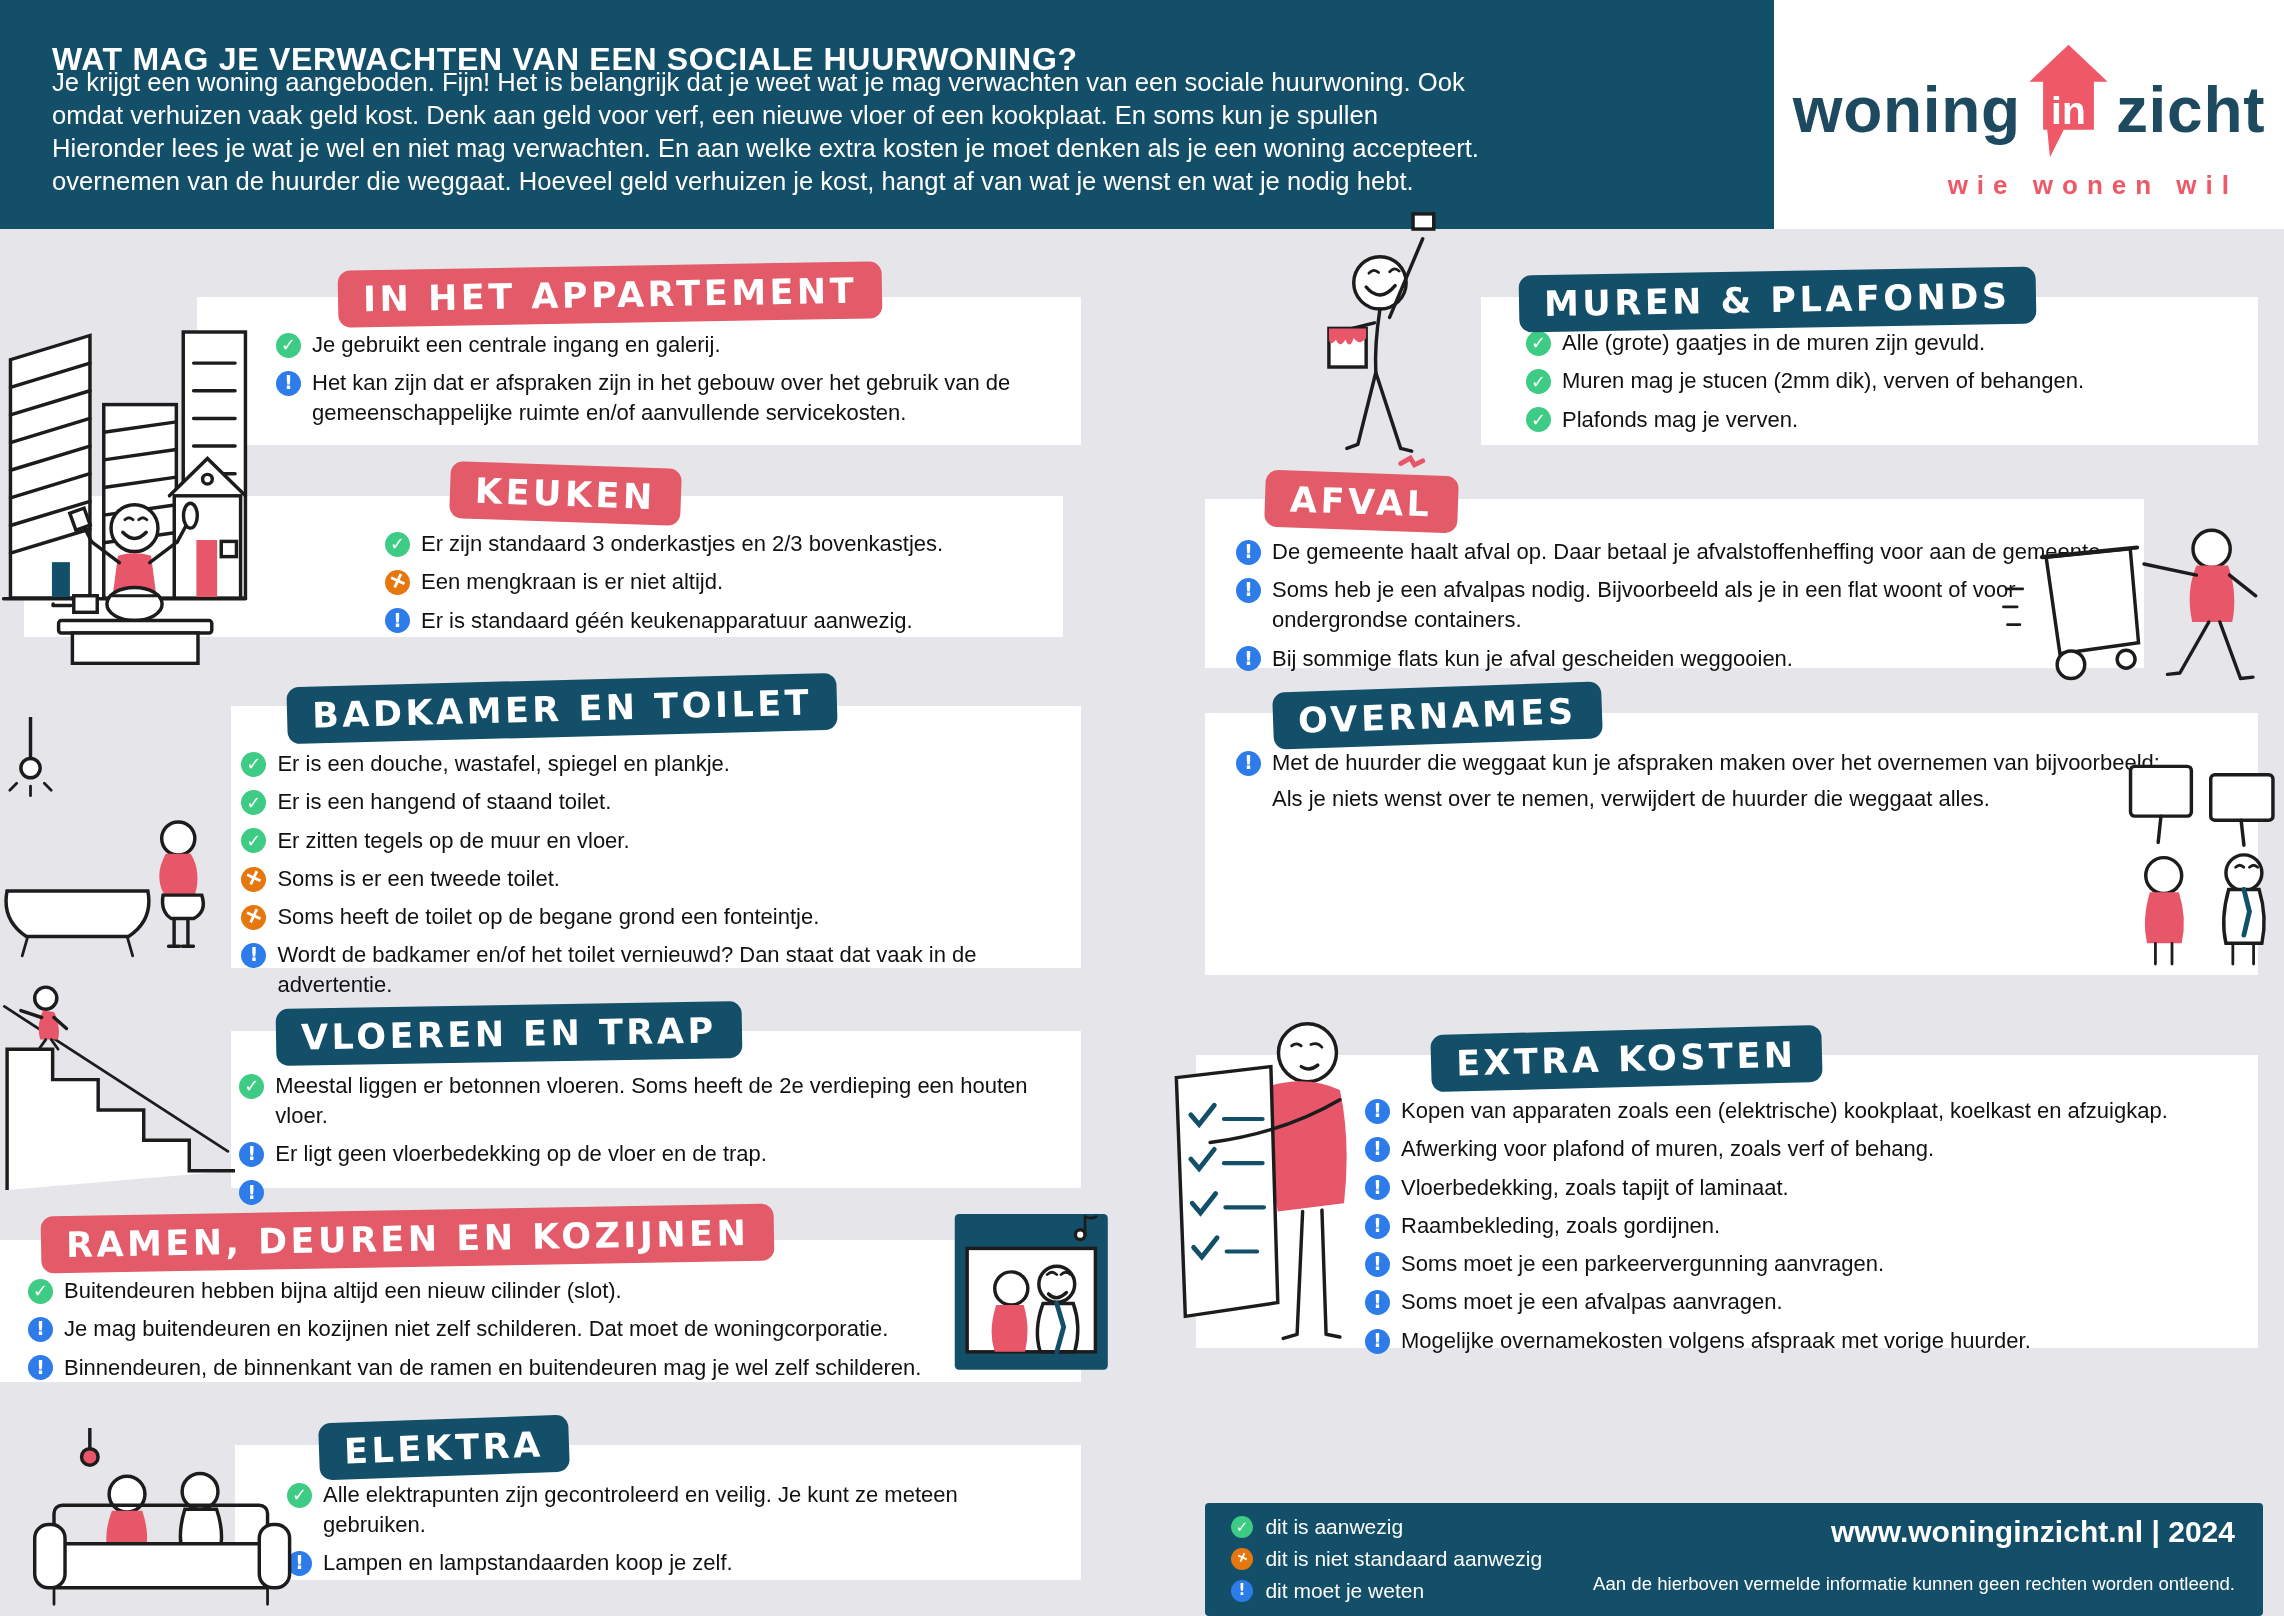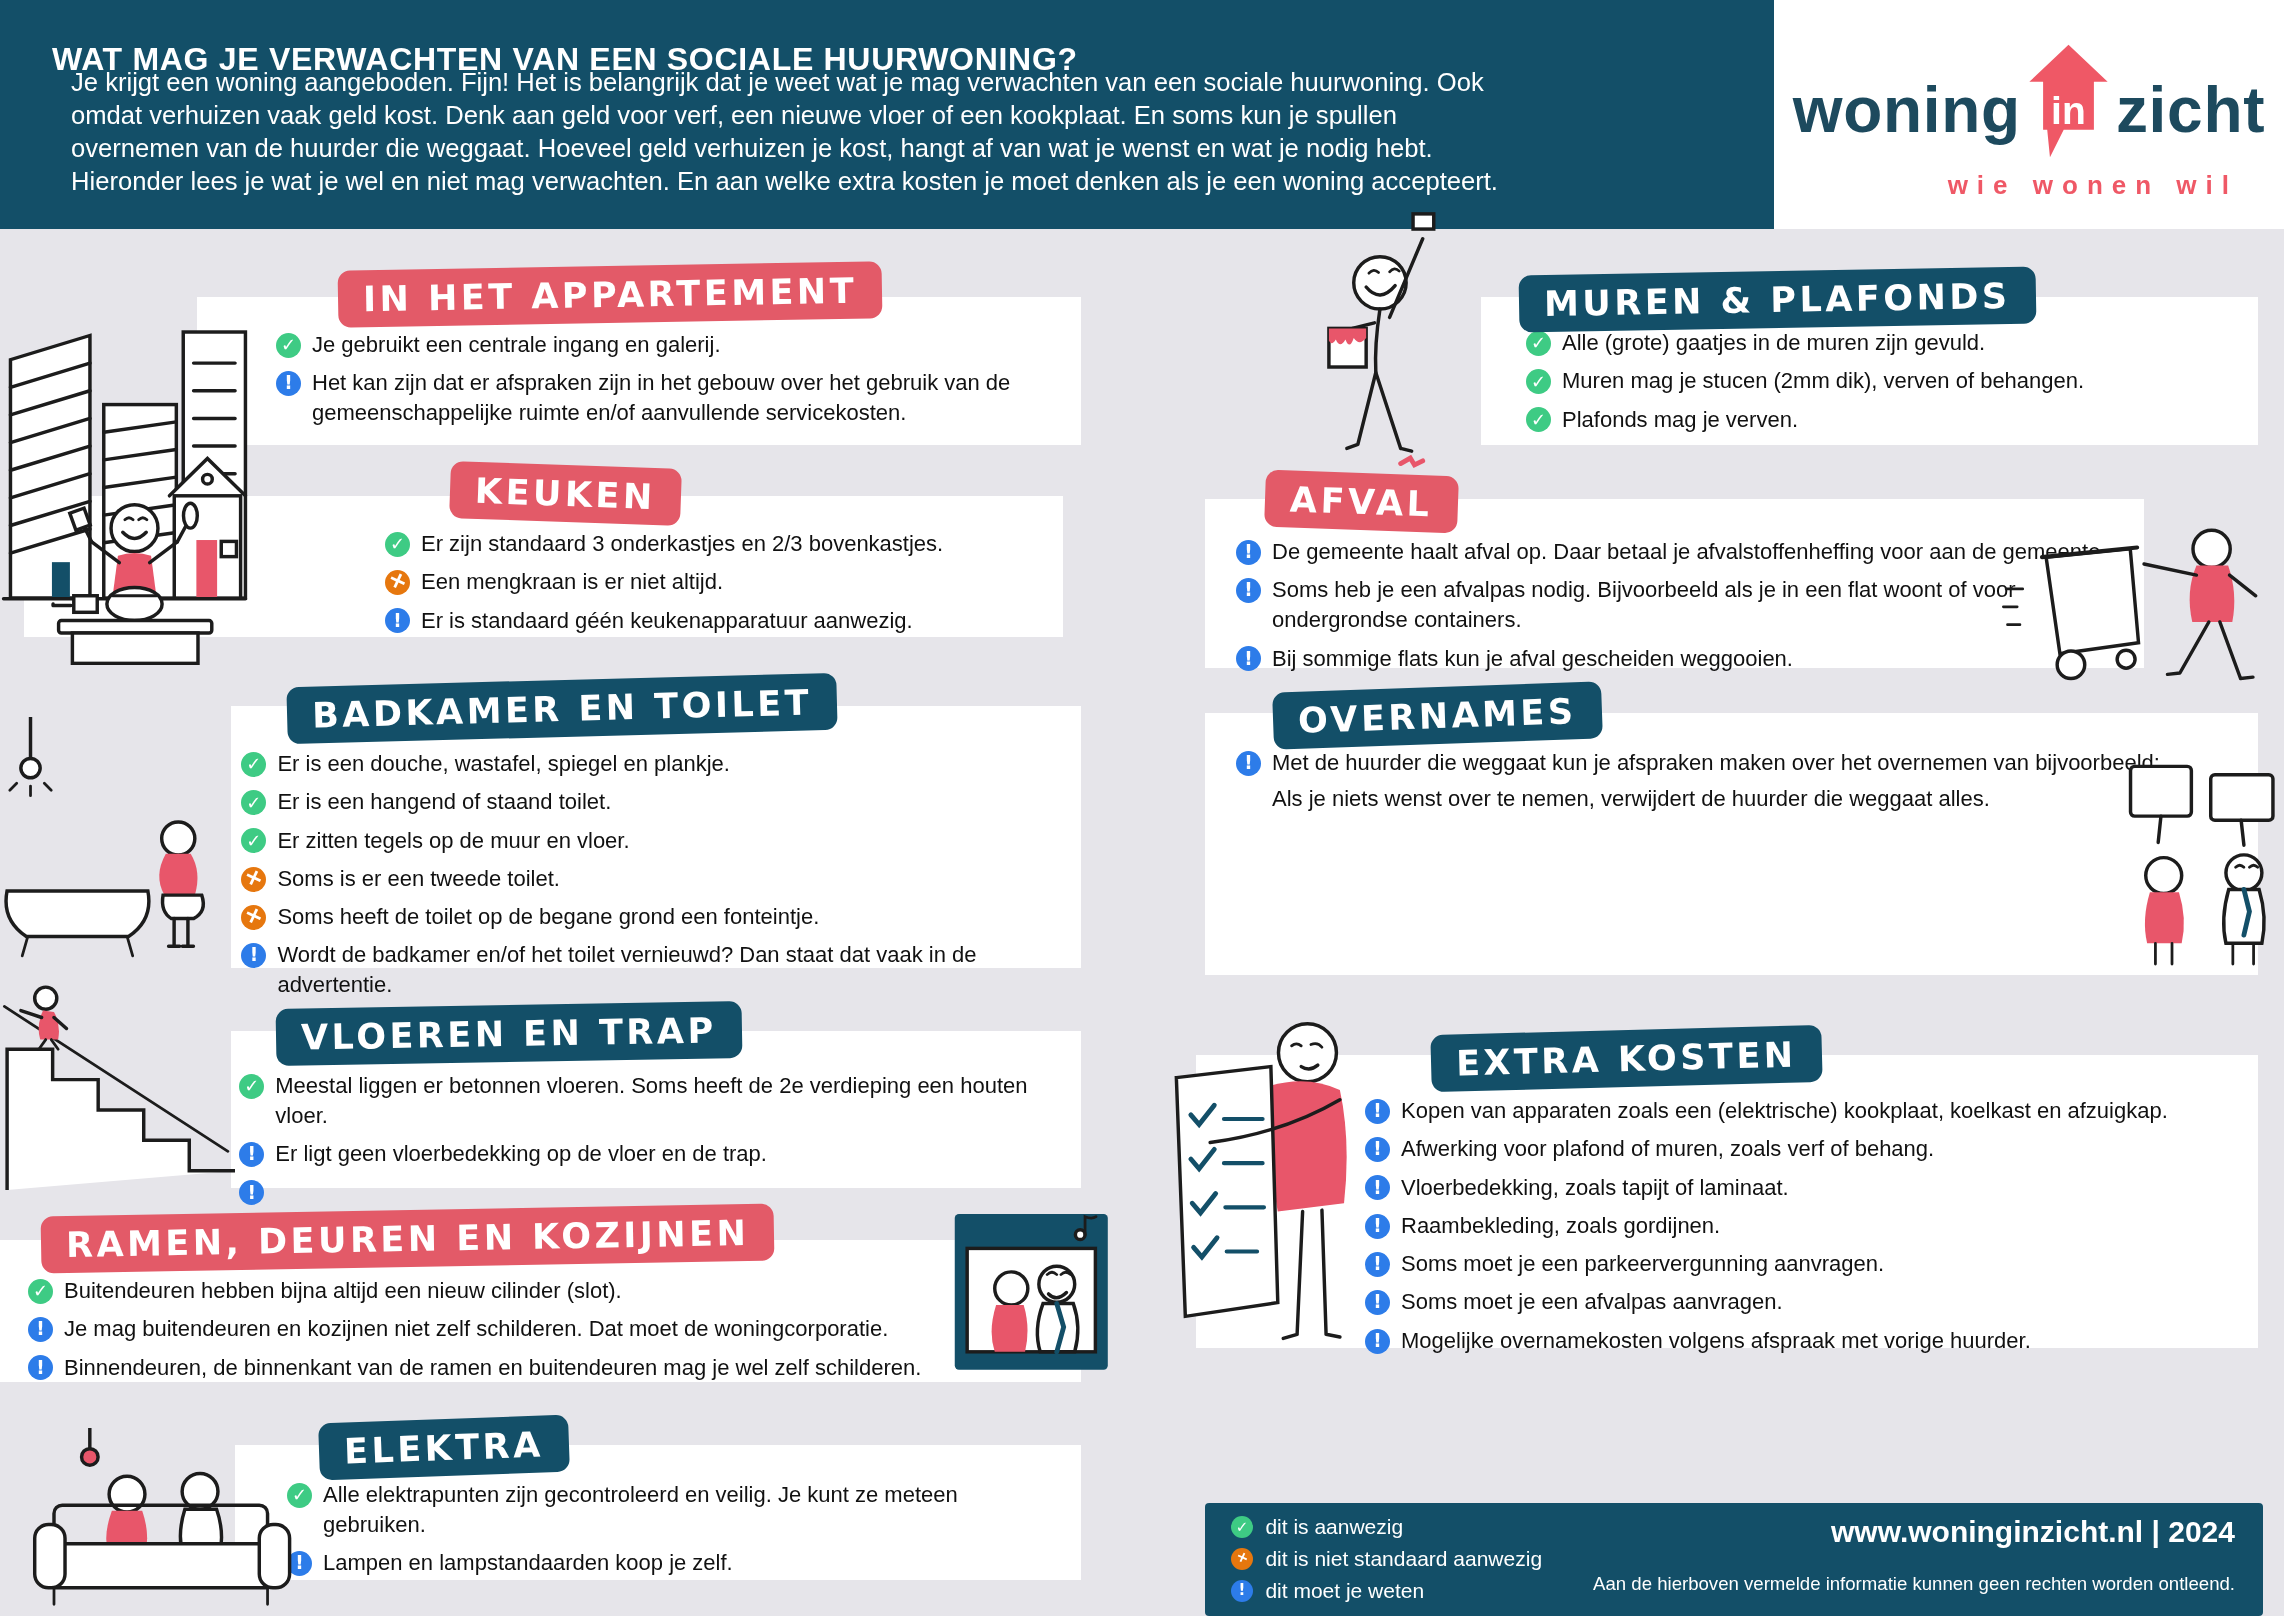--- a/index.html
+++ b/index.html
@@ -3,21 +3,21 @@
 <meta charset="utf-8">
 <style>
   html,body{margin:0;padding:0;}
   .canvas{
     position:relative; width:2284px; height:1616px; overflow:hidden;
     background:#e6e5ea; font-family:"Liberation Sans", sans-serif;
   }
   
   .header{position:absolute;left:0;top:0;width:2284px;height:229px;background:#134f68;}
   .header-title{position:absolute;left:52px;top:25px;color:#ffffff;font-size:32px;font-weight:800;letter-spacing:0.7px;white-space:nowrap;margin-top:16px;}
-  .header-intro{position:absolute;left:52px;top:66px;color:#ffffff;font-size:25.6px;line-height:33px;font-weight:400;margin-left:19px;}
+  .header-intro{position:absolute;left:52px;top:66px;color:#ffffff;font-size:25.6px;line-height:33px;font-weight:400;}
   .header-intro div{white-space:nowrap;}
   .logo-panel{position:absolute;left:1774px;top:0;width:510px;height:229px;background:#ffffff;}
   .logo-row{position:absolute;left:0;top:61px;width:510px;display:flex;align-items:center;justify-content:center;gap:7px;}
   .logo-word{color:#1d4a5e;font-size:64px;font-weight:800;letter-spacing:0.7px;line-height:1;}
   .logo-house{position:relative;width:81px;height:116px;flex:0 0 81px;margin-top:-18px;}
   .logo-in{position:absolute;left:0;top:46px;width:81px;text-align:center;color:#ffffff;font-size:39px;font-weight:800;}
   .logo-tagline{position:absolute;right:46px;top:170px;color:#ef5866;font-size:26px;letter-spacing:9px;font-weight:600;white-space:nowrap;margin-left:24px;}
   
   .card{position:absolute;background:#ffffff;}
   .badge{
@@ -53,22 +53,22 @@
 </head>
 <body>
 
 <div class="canvas">
 
   <header class="header">
     <div class="header-title">WAT MAG JE VERWACHTEN VAN EEN SOCIALE HUURWONING?</div>
     <div class="header-intro">
       <div>Je krijgt een woning aangeboden. Fijn! Het is belangrijk dat je weet wat je mag verwachten van een sociale huurwoning. Ook</div>
       <div>omdat verhuizen vaak geld kost. Denk aan geld voor verf, een nieuwe vloer of een kookplaat. En soms kun je spullen</div>
+      <div>Hieronder lees je wat je wel en niet mag verwachten. En aan welke extra kosten je moet denken als je een woning accepteert.</div>
       <div>overnemen van de huurder die weggaat. Hoeveel geld verhuizen je kost, hangt af van wat je wenst en wat je nodig hebt.</div>
-      <div>Hieronder lees je wat je wel en niet mag verwachten. En aan welke extra kosten je moet denken als je een woning accepteert.</div>
     </div>
   </header>
 
   <div class="logo-panel">
     <div class="logo-row">
       <span class="logo-word">woning</span>
       <span class="logo-house">
         <svg width="81" height="116" viewBox="0 0 118 168">
           <path d="M59 2 L116 56 L96 56 L96 126 L52 126 L32 166 L28 126 L22 126 L22 56 L2 56 Z" fill="#ef5866"></path>
         </svg>

